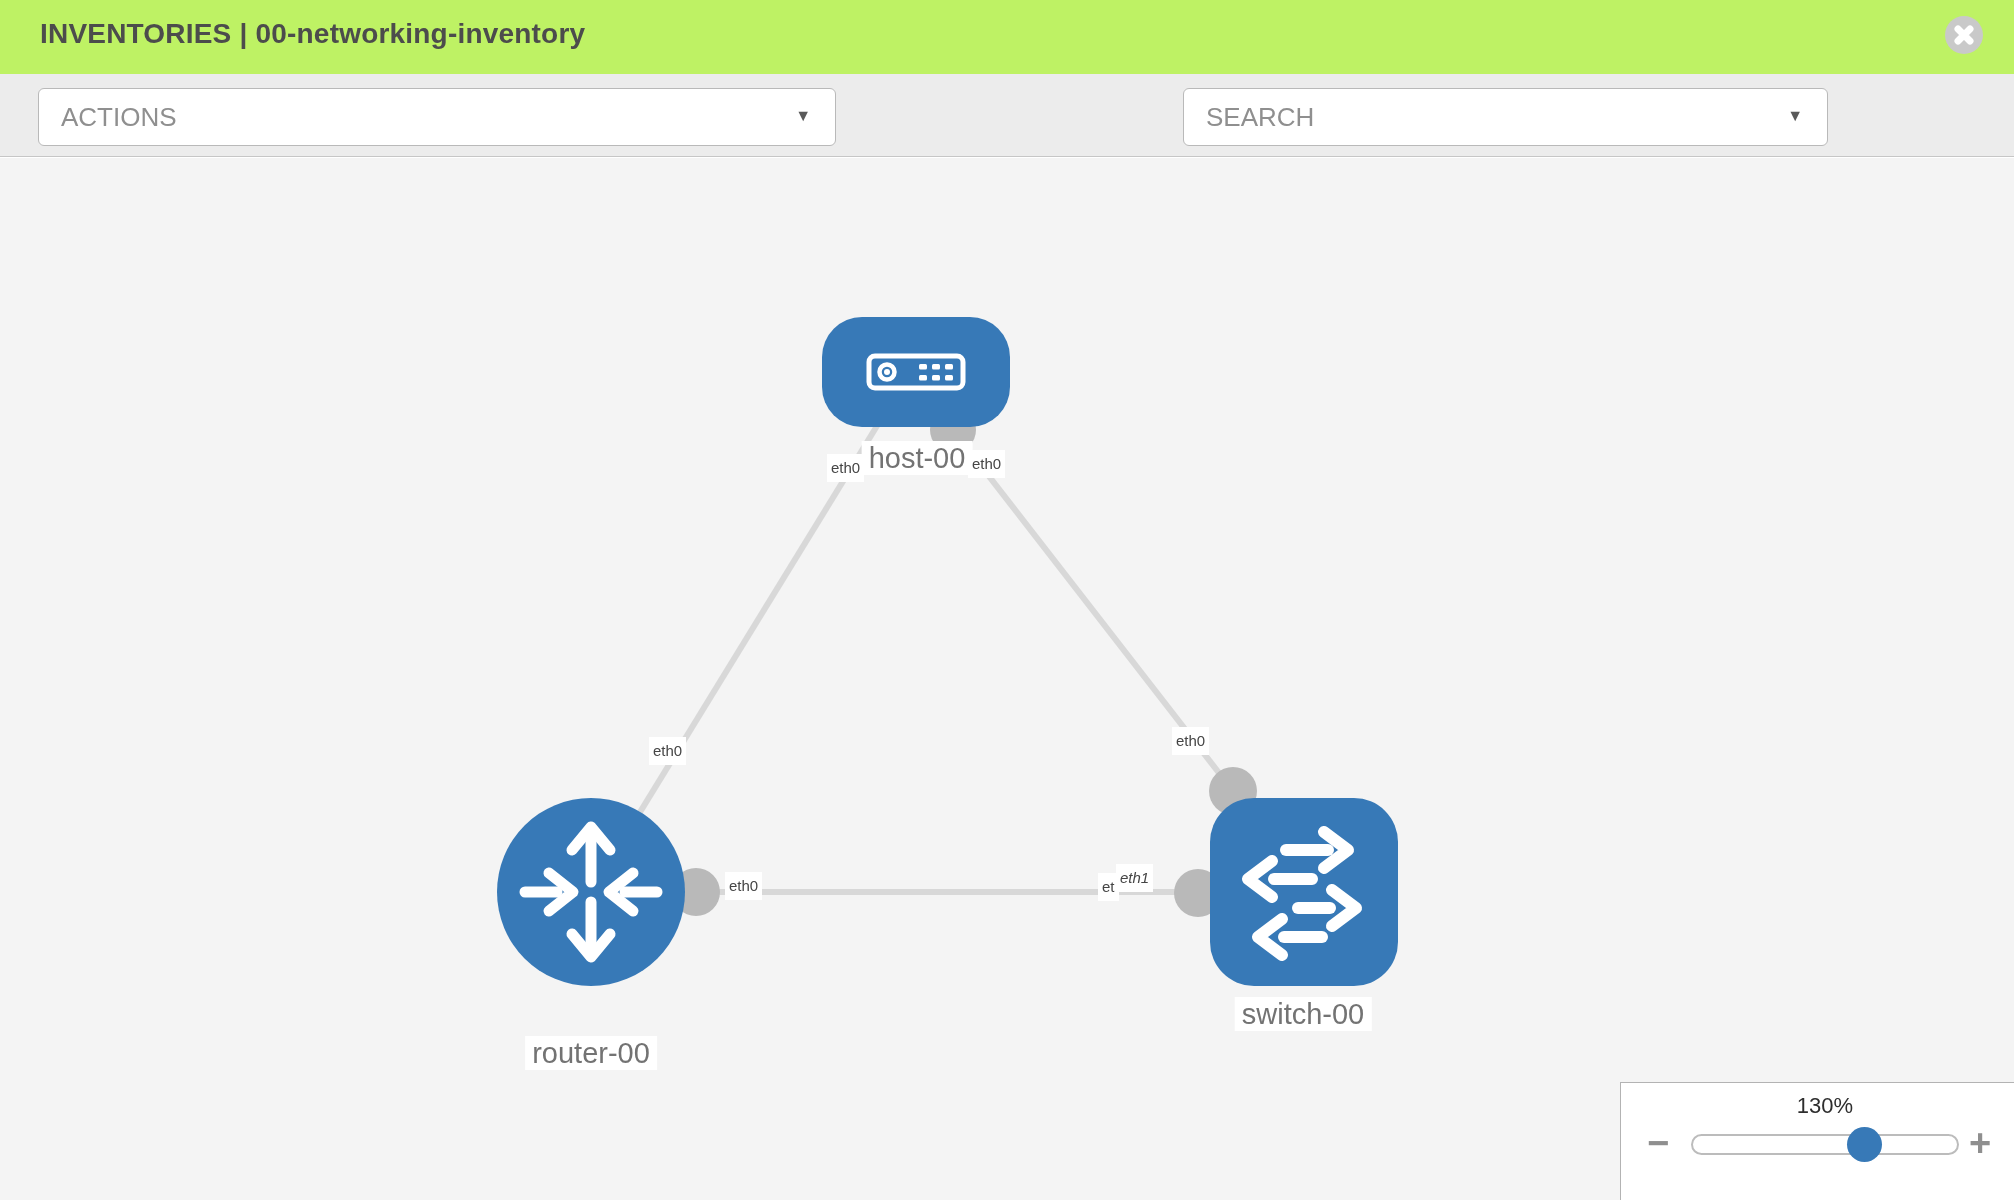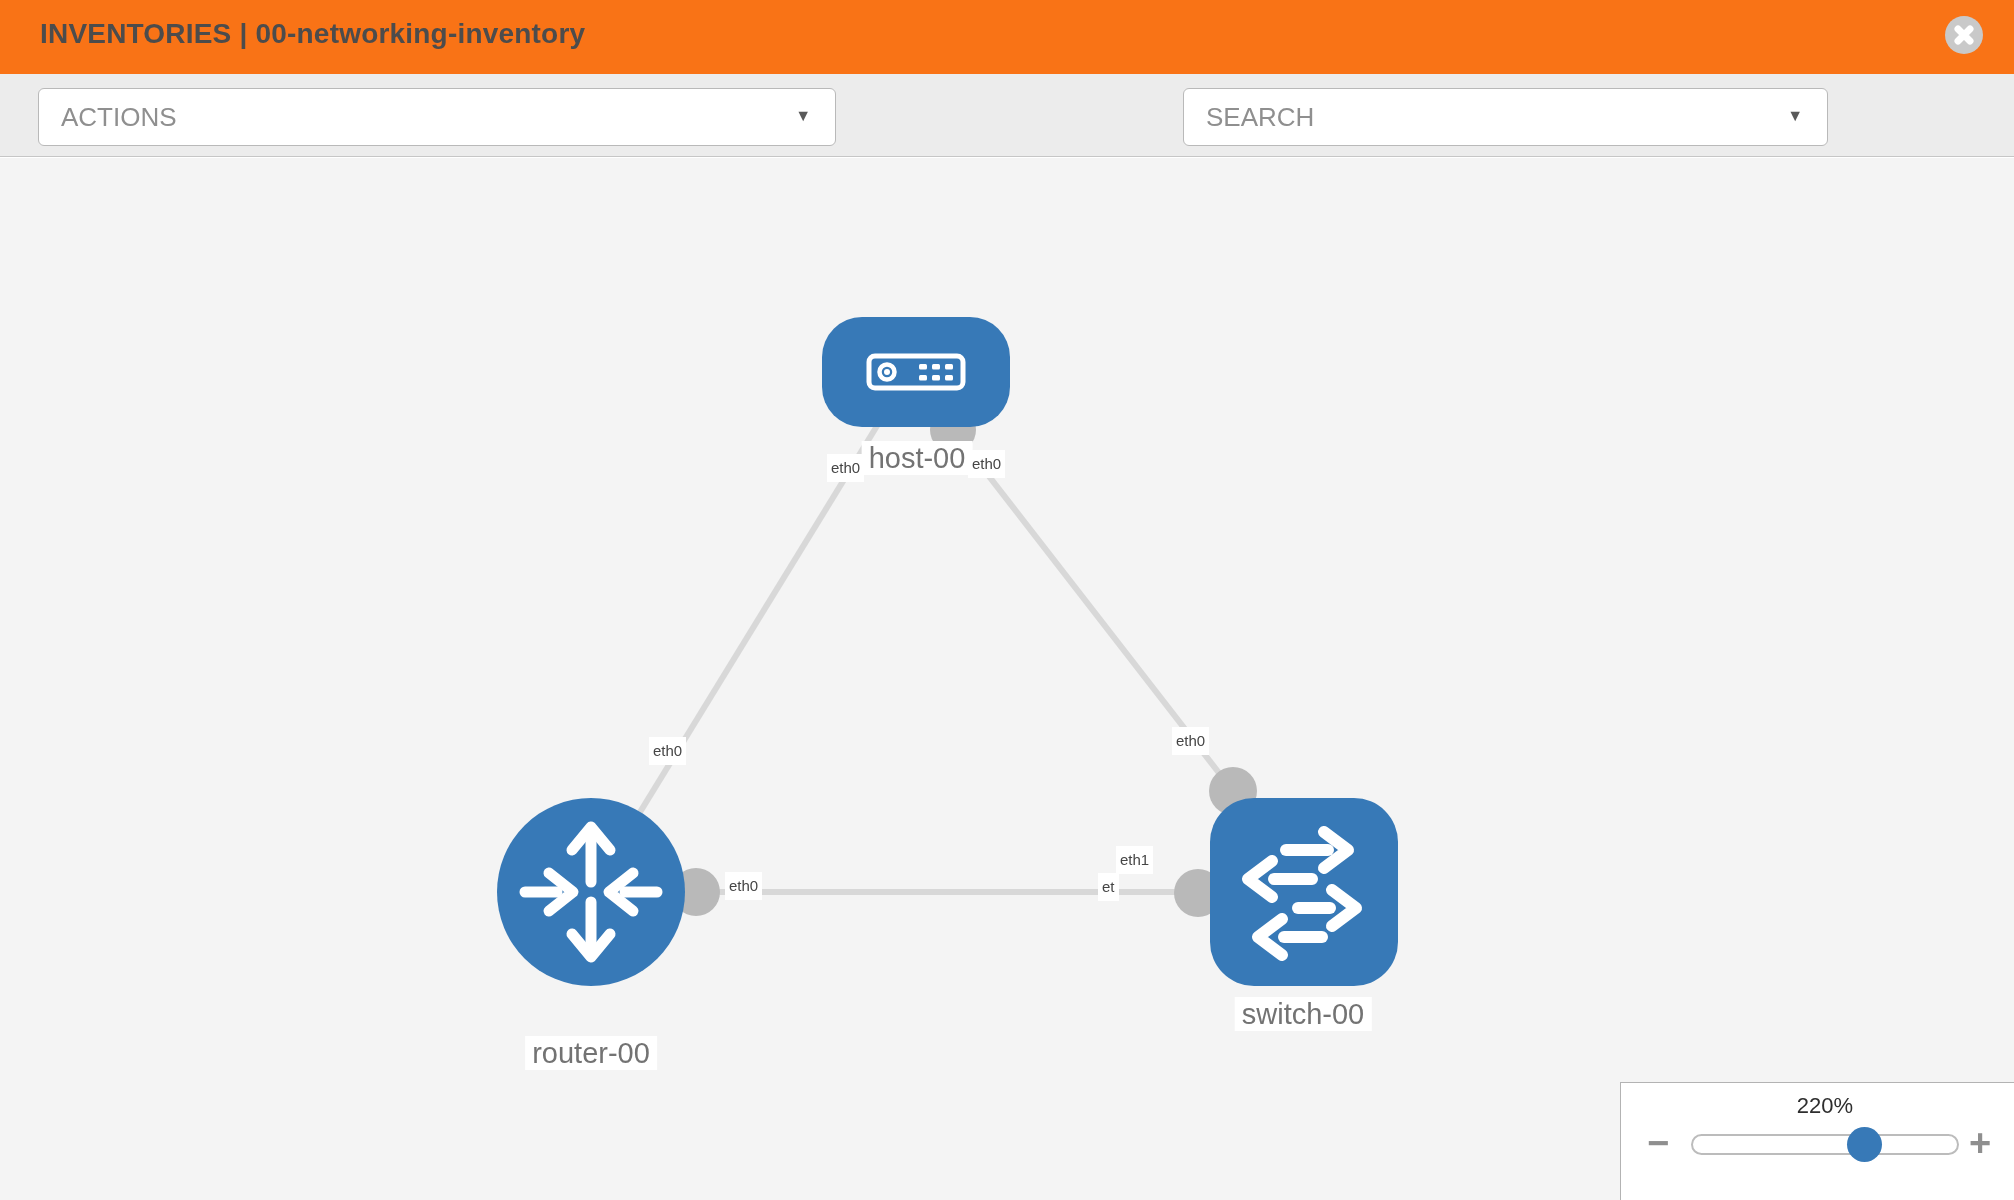--- a/index.html
+++ b/index.html
@@ -2,21 +2,21 @@
 <html style="--node-blue: #3779b7; --port-gray: #b9b9b9; --link-gray: #d8d8d8; --canvas-bg: #f4f4f4; --toolbar-bg: #ececec; --border-gray: #c6c6c6; --chip-text: #454545; --icon-gray: #6d737b; --placeholder-gray: #8f8f8f; --title-gray: #4c4c4c; --close-gray: #c9c9c9;"><head>
 <meta charset="utf-8">
 <style>
   * { margin:0; padding:0; box-sizing:border-box; }
   html,body { width:2014px; height:1200px; overflow:hidden;
     font-family:"Liberation Sans", sans-serif; background:#fff; }
   #app { position:relative; width:2014px; height:1200px; }
 
   
   #header { position:absolute; left:0; top:0; width:100%; height:93px;
-    background:#f97316; border-bottom:1px solid #dcdcdc; }
+    background:#bef264; border-bottom:1px solid #dcdcdc; }
   #title { position:absolute; left:40px; top:18px; font-size:28px; font-weight:700;
     color:var(--title-gray); letter-spacing:.2px; }
   #close-btn { position:absolute; right:31px; top:16px; width:38px; height:38px;
     border-radius:50%; background:var(--close-gray); cursor:pointer; }
 
   
   #toolbar { position:absolute; left:0; top:74px; width:100%; height:83px;
     background:var(--toolbar-bg); border-bottom:1px solid var(--border-gray); }
   .selbox { position:absolute; top:14px; height:58px; background:#fff;
     border:1px solid #b9b9b9; border-radius:6px; display:flex; align-items:center;
@@ -160,24 +160,24 @@
     <div class="nodelabel" style="left:917px; top:283px;">host-00</div>
     <div class="nodelabel" style="left:591px; top:838px;margin-top:40px;">router-00</div>
     <div class="nodelabel" style="left:1303px; top:839px;">switch-00</div>
 
     <div class="iface" style="left:827px; top:296px;">eth0</div>
     <div class="iface" style="left:968px; top:292px;">eth0</div>
     <div class="iface" style="left:649px; top:579px;">eth0</div>
     <div class="iface" style="left:1172px; top:569px;">eth0</div>
     <div class="iface" style="left:725px; top:714px;">eth0</div>
     <div class="iface" style="left:1098px; top:715px;">et</div>
-    <div class="iface" style="left:1116px; top:688px;">eth1</div>
+    <div class="iface" style="left:1116px; top:706px;font-style:italic;">eth1</div>
 
     <div id="zoom-panel">
-      <div id="zoom-level">220%</div>
+      <div id="zoom-level">130%</div>
       <div id="zoom-minus">−</div>
       <div id="zoom-track"></div>
       <div id="zoom-thumb"></div>
       <div id="zoom-plus">+</div>
     </div>
 
   </div>
 </div>
 
 </body></html>

